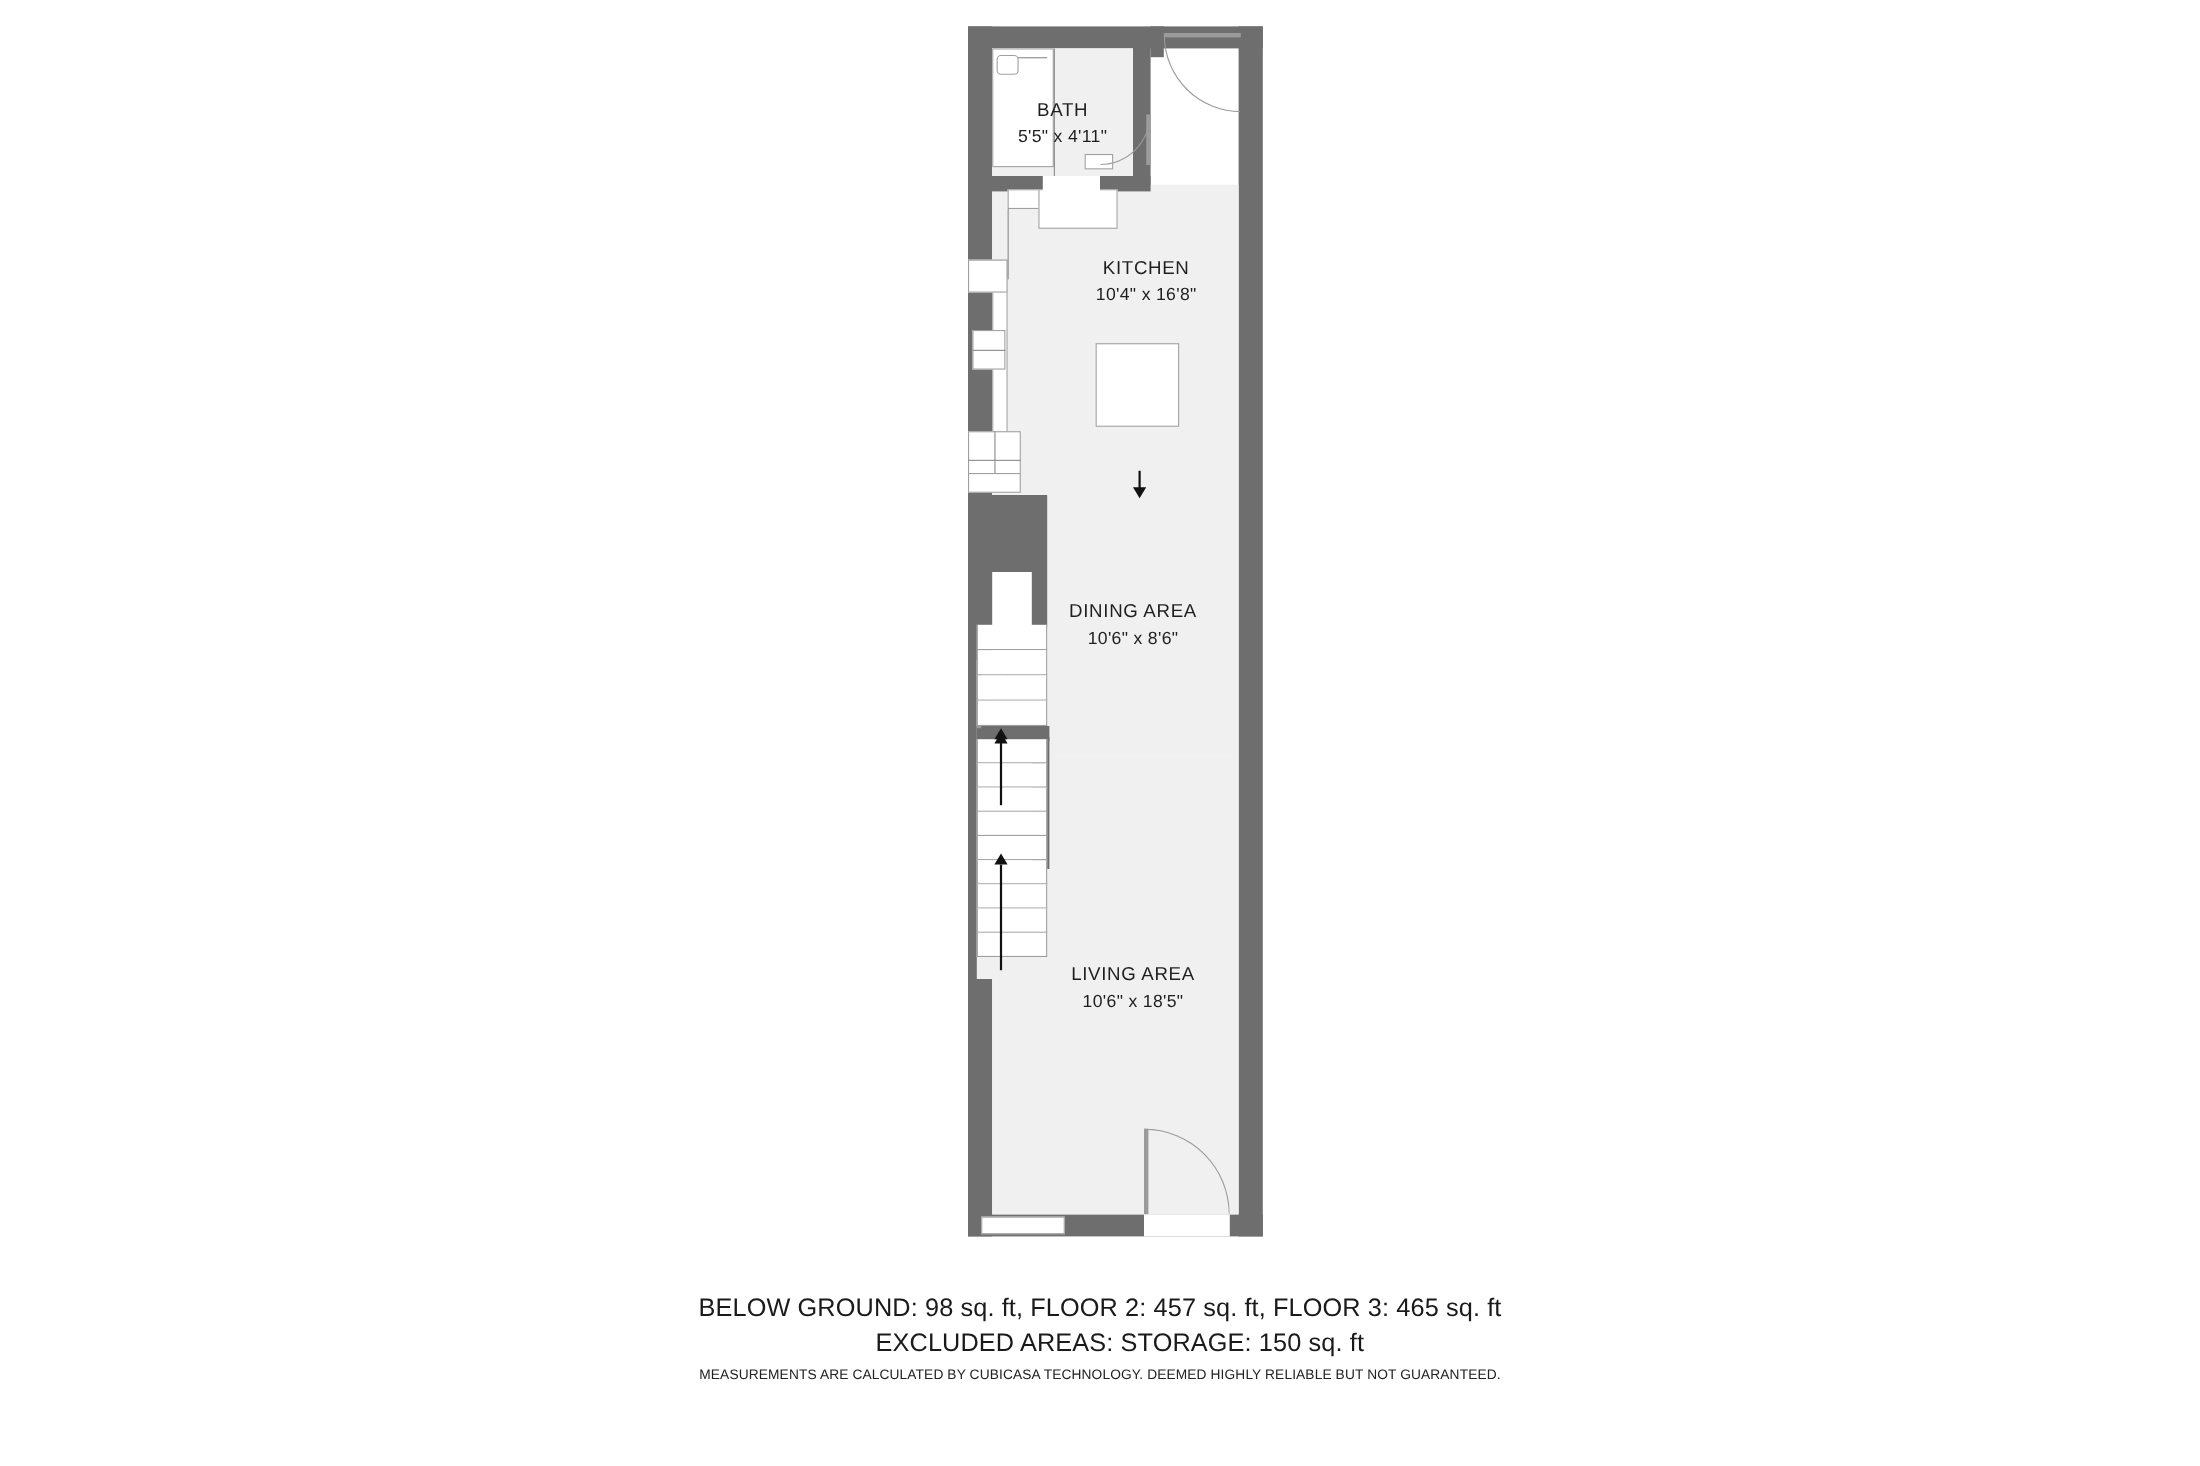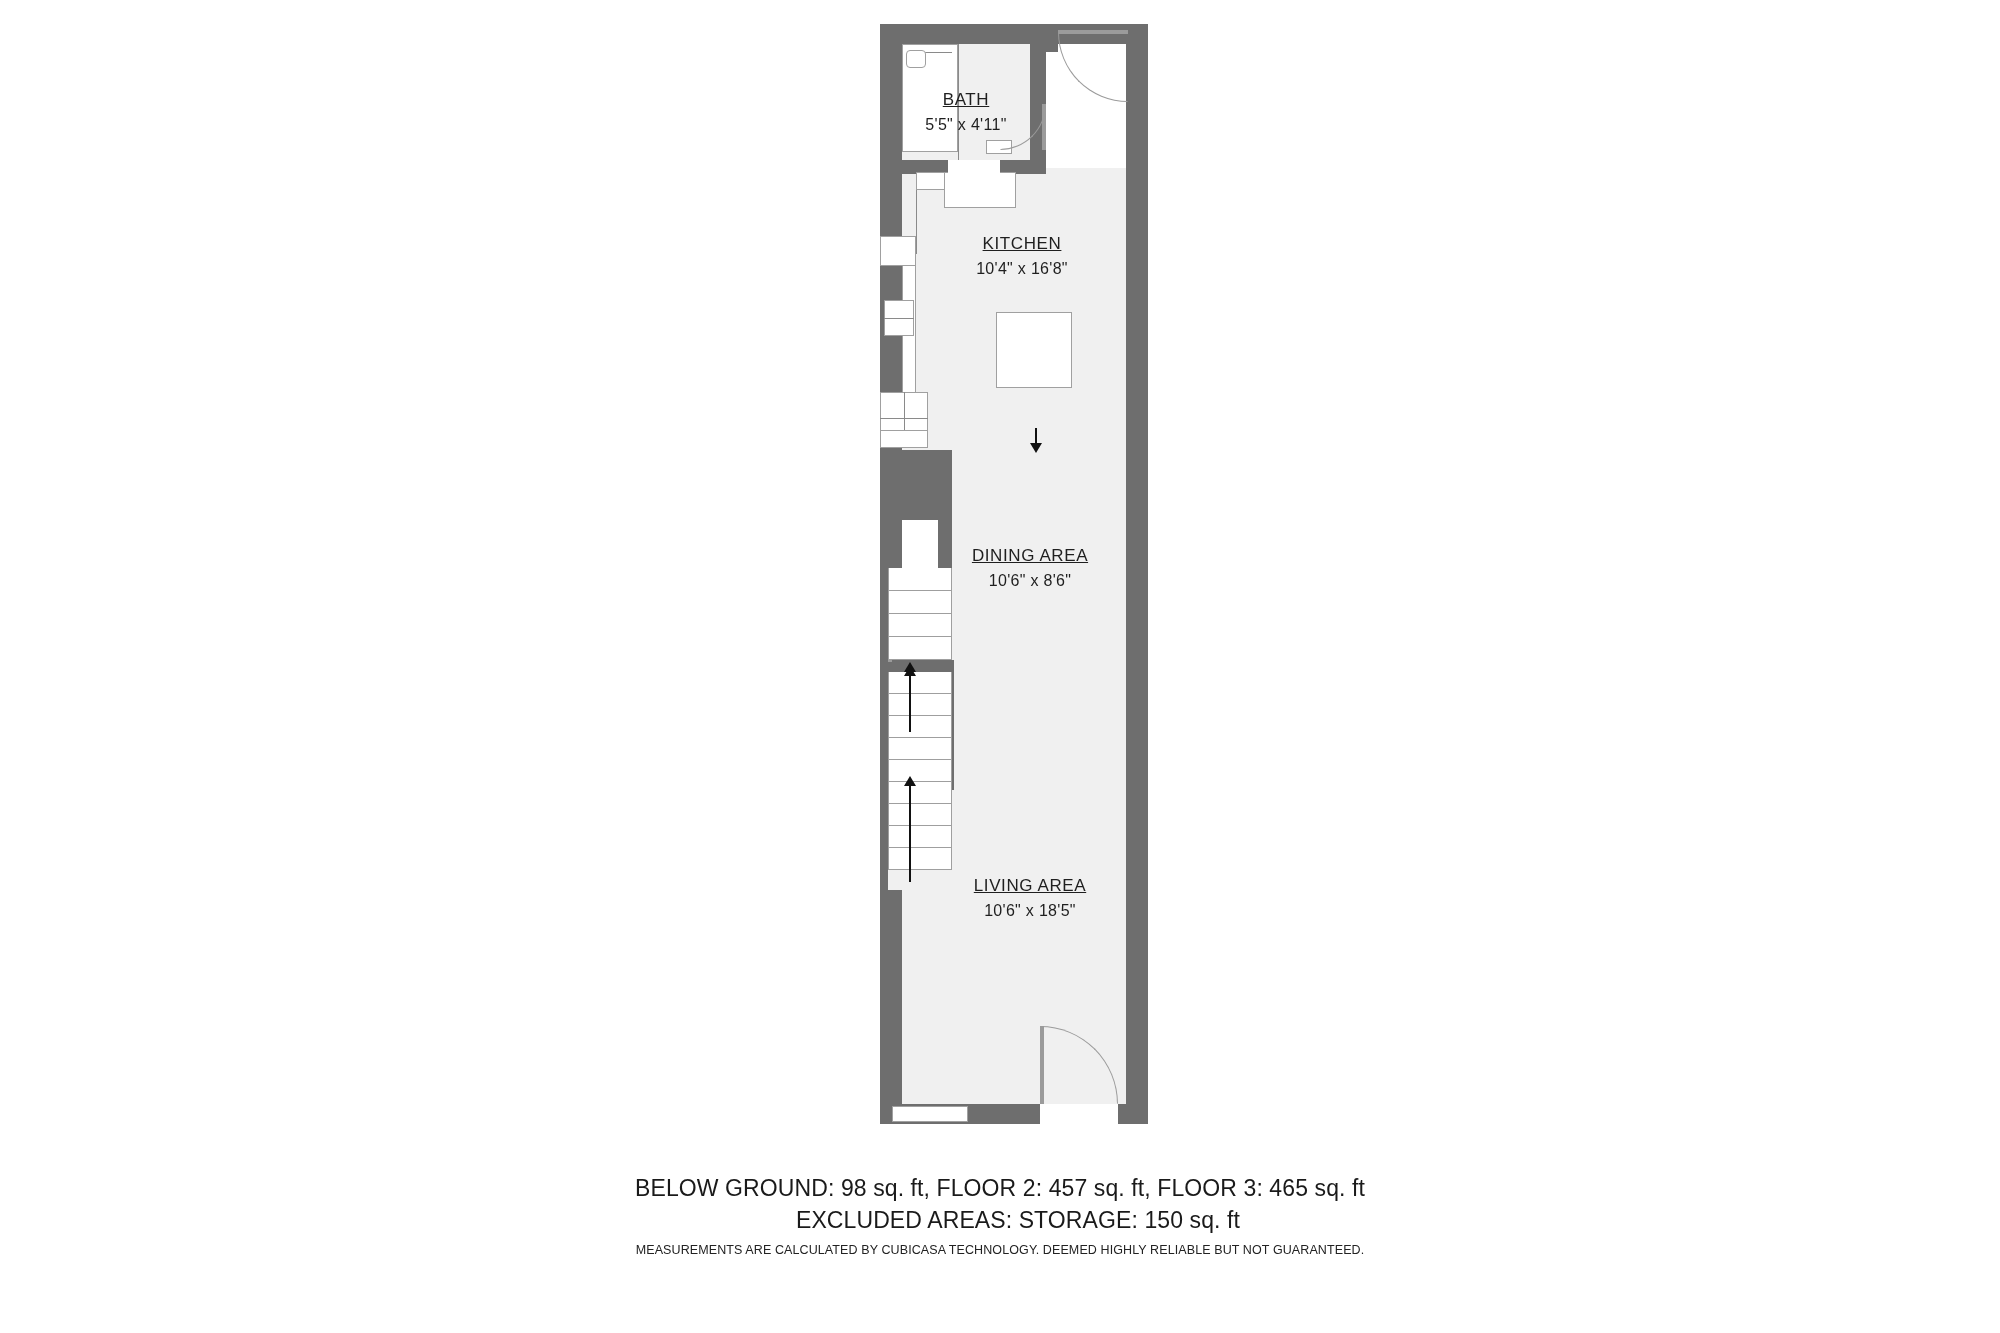--- a/index.html
+++ b/index.html
@@ -53,21 +53,20 @@
     position: absolute;
     text-align: center;
     line-height: 1.45;
     color: #1f1f1f;
     white-space: nowrap;
   }
   .room-label .rname {
     display: block;
     font-size: 17px;
     letter-spacing: 0.6px;
-    text-decoration: underline;
   }
   .room-label .rdim {
     display: block;
     font-size: 16px;
     letter-spacing: 0.3px;
   }
 
   
   .door-arc {
     position: absolute;
@@ -249,21 +248,21 @@
   <div class="stair-arrow" style="left:904px; top:666px;"></div>
   <div class="stair-shaft" style="left:909px; top:676px; height:0;"></div>
   <div class="stair-arrow" style="left:904px; top:662px;"></div>
   <div class="stair-shaft" style="left:909px; top:672px; height:60px;"></div>
 
   <div class="room-label" style="left:900px; top:88px; width:132px;">
     <span class="rname">BATH</span>
     <span class="rdim">5'5" x 4'11"</span>
   </div>
 
-  <div class="room-label" style="left:912px; top:232px; width:220px;">
+  <div class="room-label" style="left:932px; top:232px; width:220px;">
     <span class="rname">KITCHEN</span>
     <span class="rdim">10'4" x 16'8"</span>
   </div>
 
   <div class="room-label" style="left:920px; top:544px; width:220px;">
     <span class="rname">DINING AREA</span>
     <span class="rdim">10'6" x 8'6"</span>
   </div>
 
   <div class="room-label" style="left:920px; top:874px; width:220px;">

